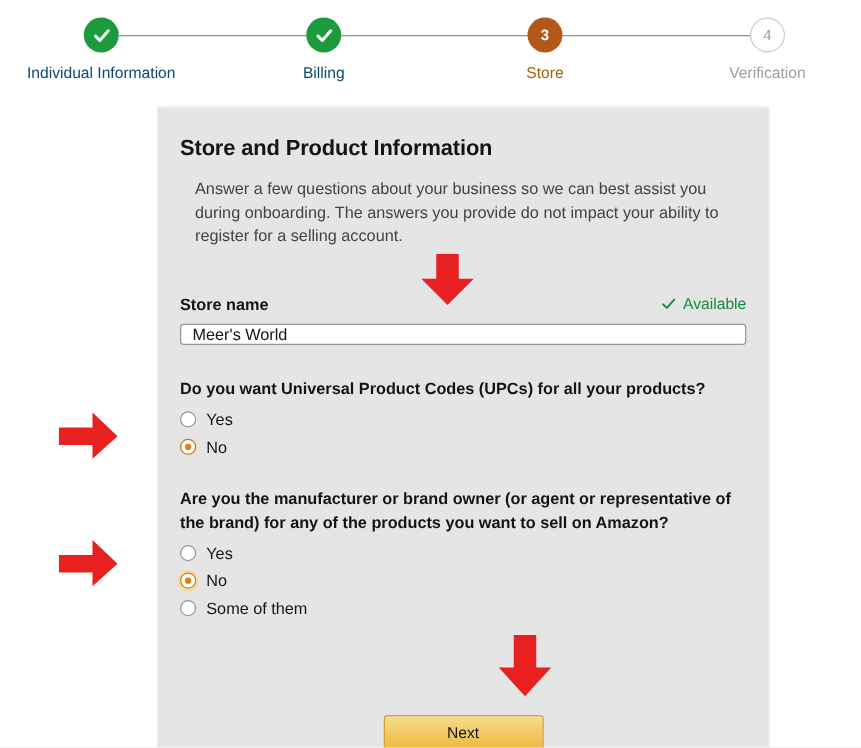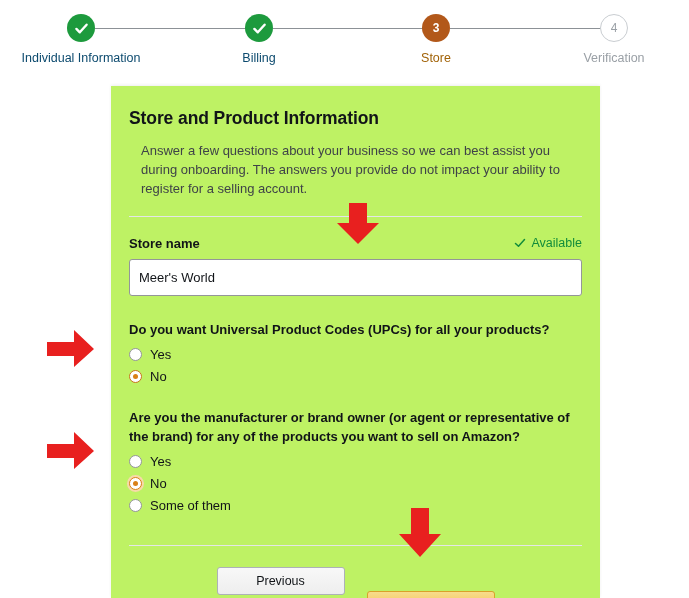--- a/index.html
+++ b/index.html
@@ -37,22 +37,22 @@
   .step-label.done{color:#0c4a6e;}
   .step-label.current{color:#a16207;}
   .step-label.todo{color:#9aa0a6;}
   .connector{
     position:absolute;top:28px;height:1px;background:#8c9196;z-index:1;
   }
   .check-svg{width:17px;height:17px;display:block;}
 
   
   .card{
-    position:absolute;left:111px;top:86px;width:489px;height:512px;
-    background:#bef264;
+    position:absolute;left:126px;top:86px;width:489px;height:512px;
+    background:#e5e5e5;
     box-shadow:0 -1px 3px rgba(0,0,0,0.07);
     box-sizing:border-box;
   }
   .card-inner{padding:22px 18px 0 18px;}
 
   .title{
     font-size:17.5px;font-weight:bold;color:#111418;margin:0 0 6px 0;
     letter-spacing:-0.1px;
   }
   .desc{
@@ -68,21 +68,21 @@
     display:flex;justify-content:space-between;align-items:flex-start;
     margin-top:19px;
   }
   .available{
     font-size:12.5px;color:#118c3b;display:flex;align-items:center;gap:5px;
   }
   .tick-svg{width:12px;height:12px;display:block;}
 
   .text-input{
     margin-top:8px;
-    width:100%;height:37px;box-sizing:border-box;
+    width:100%;height:17px;box-sizing:border-box;
     border:1px solid #949699;border-radius:3px;
     background:#fff;color:#111418;
     font-family:"Liberation Sans",sans-serif;font-size:13px;
     padding:0 9px;outline:none;
   }
 
   .question{
     font-size:13px;font-weight:bold;color:#111418;line-height:1.45;
     margin-top:25px;
   }
@@ -207,21 +207,20 @@
       <span class="radio-label">No</span>
     </div>
     <div class="radio-row">
       <span class="radio"></span>
       <span class="radio-label">Some of them</span>
     </div>
 
     <div class="btn-divider"></div>
 
     <div class="btn-row">
-      <button class="btn btn-prev">Previous</button>
       <button class="btn btn-next">Next</button>
     </div>
 
   </div>
 </div>
 
 <svg class="arrow" style="left:336px;top:203px;" width="44" height="42" viewBox="0 0 44 42">
   <polygon points="13,0 31,0 31,20 43,20 22,41 1,20 13,20" fill="#e8201f"></polygon>
 </svg>
 

